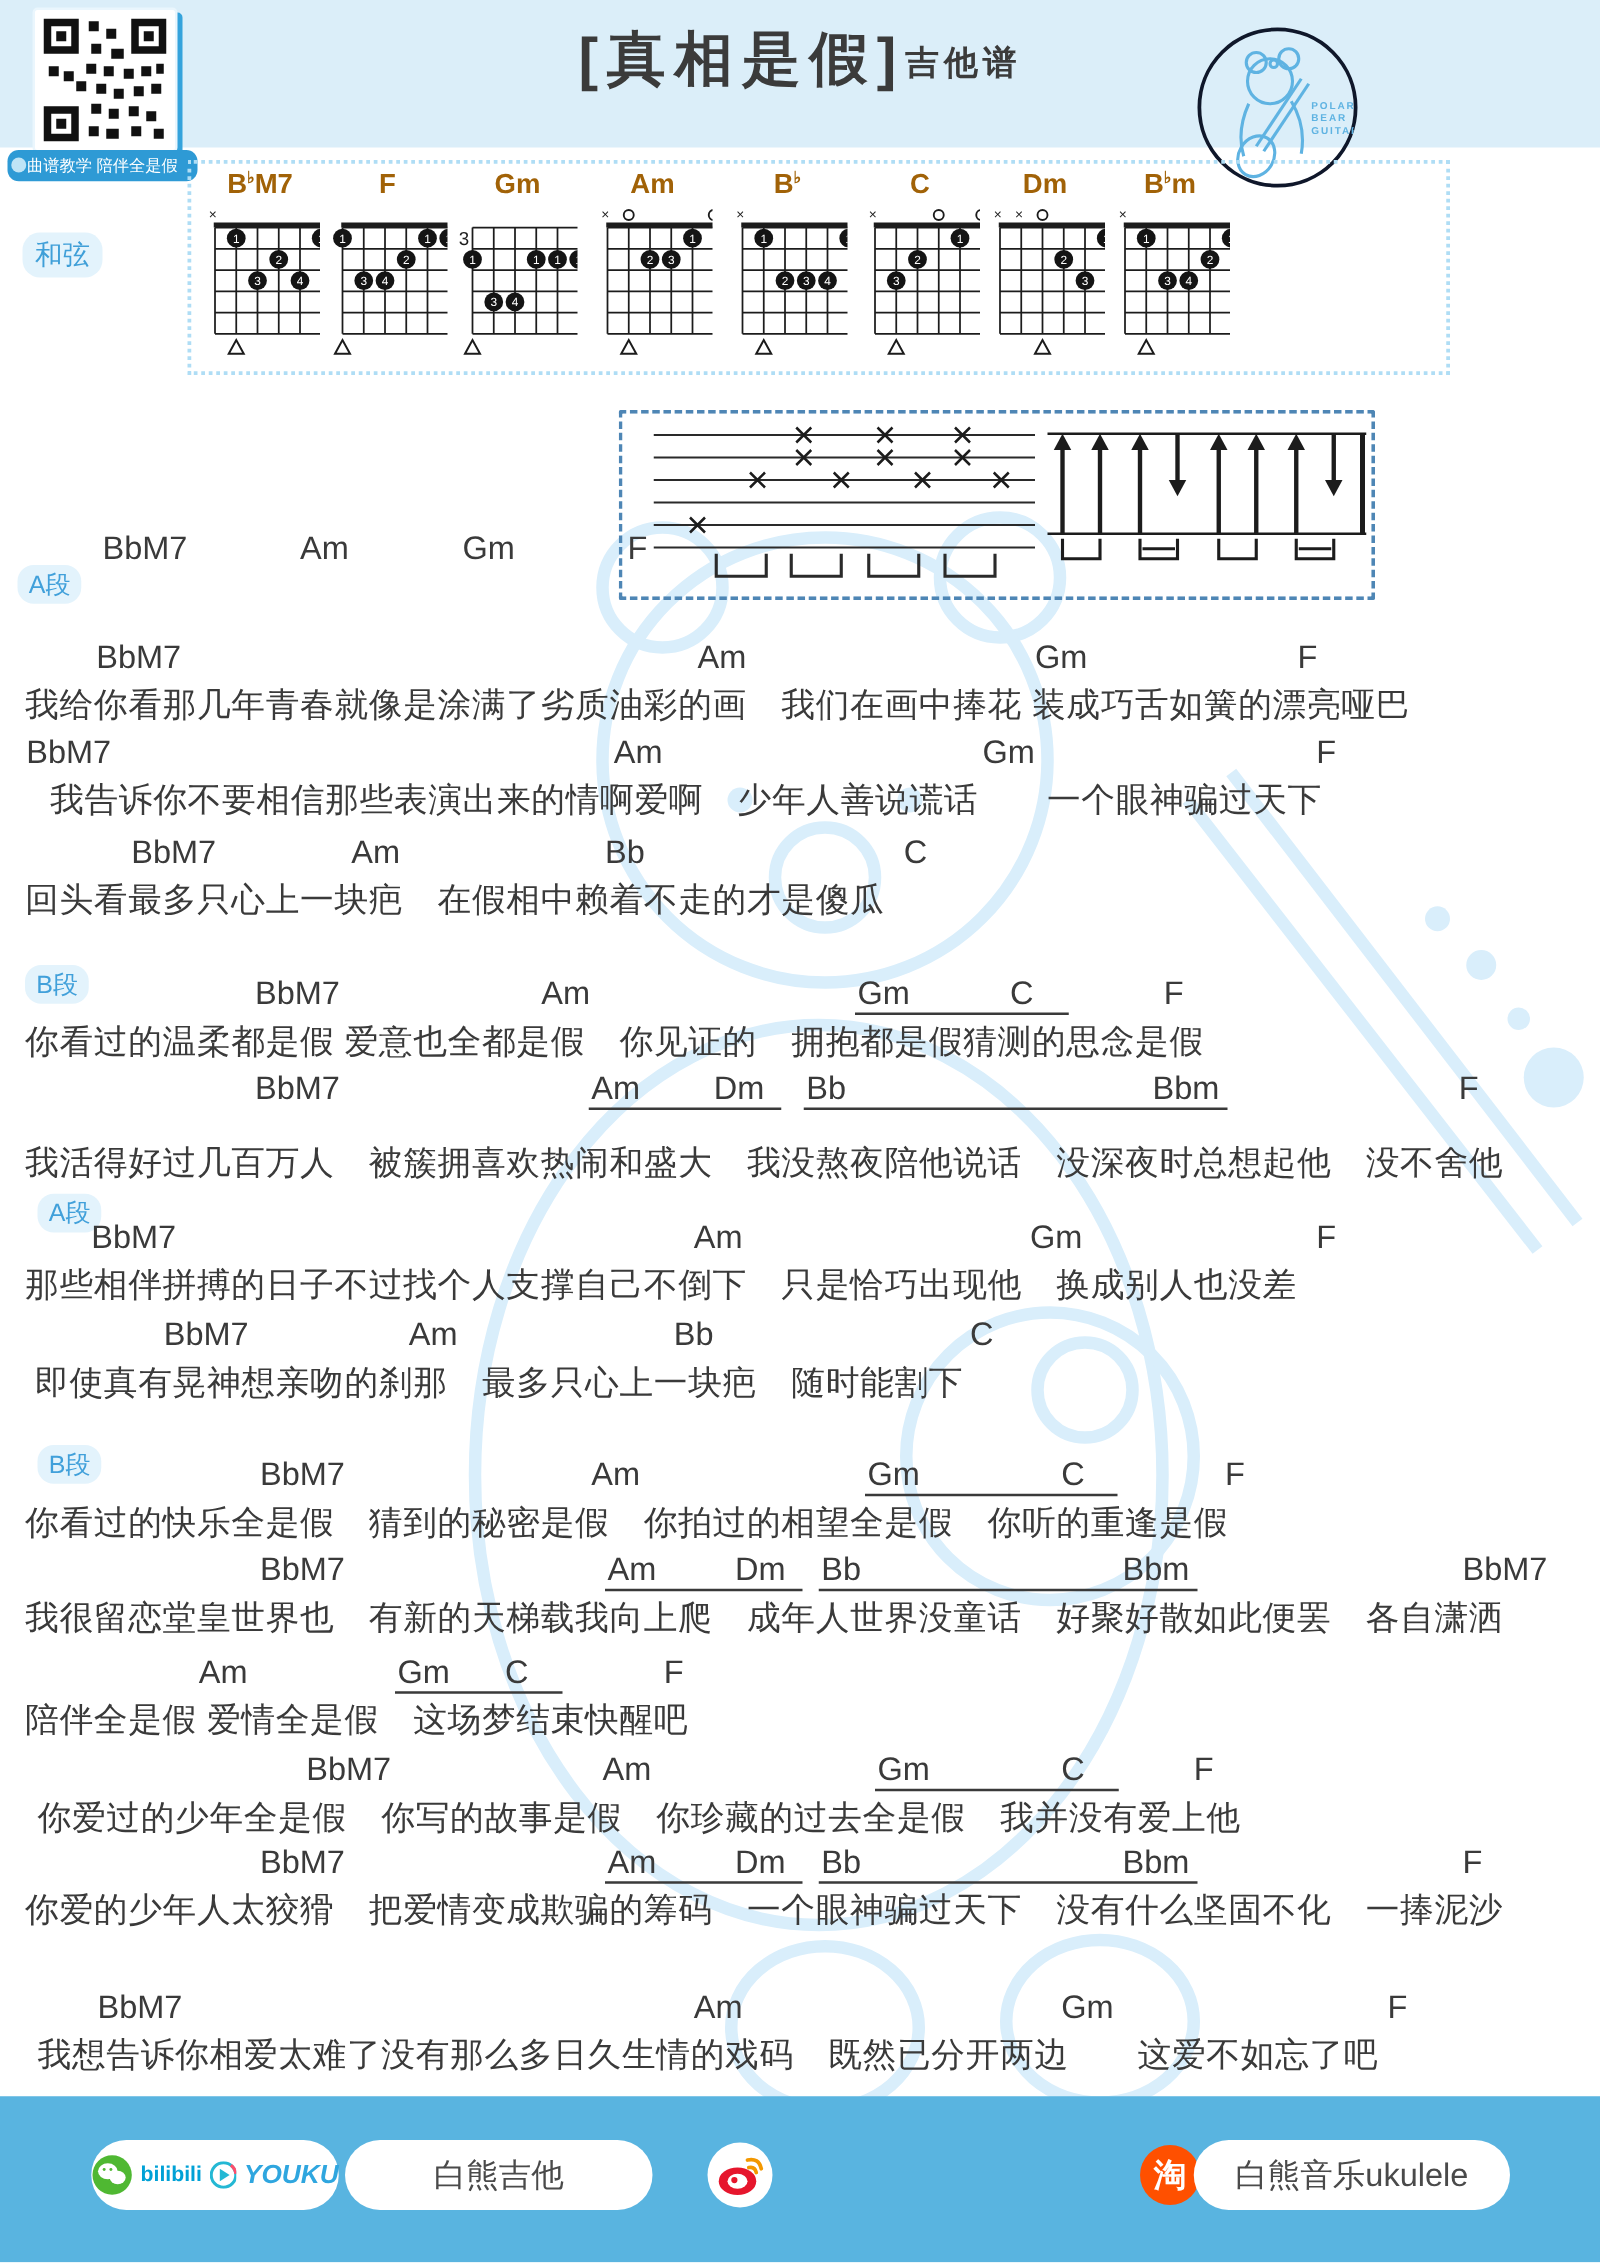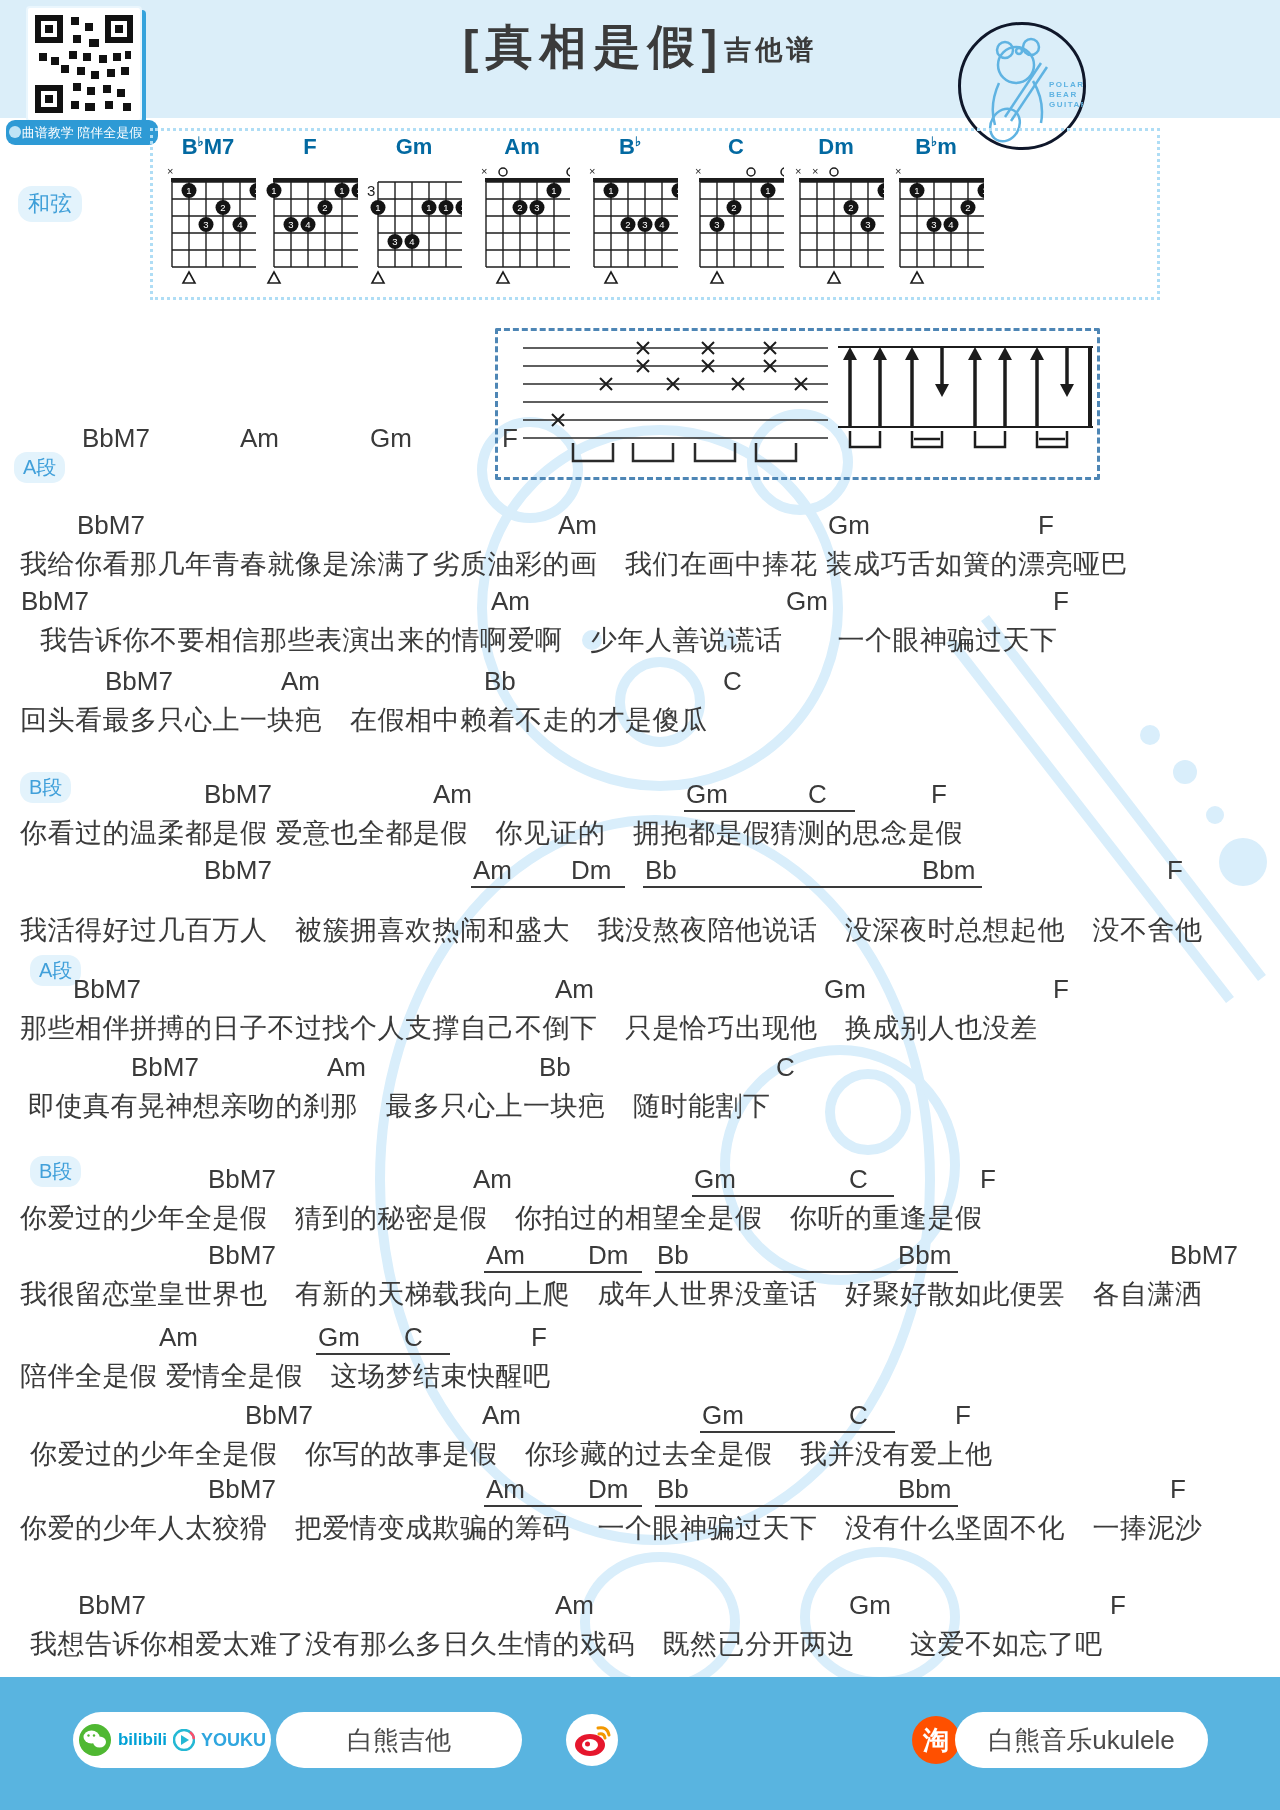--- a/index.html
+++ b/index.html
@@ -19,37 +19,37 @@
   .page-title .suffix{font-size:27px;letter-spacing:4px;vertical-align:4px;}
   .credits{position:absolute;left:0;top:74px;width:1280px;text-align:center;font-size:21px;color:#3e3e3e;}
   .logo-circle{position:absolute;left:958px;top:22px;width:128px;height:128px;border:3px solid #0f172a;
                border-radius:50%;box-sizing:border-box;}
   
   .chords-box{position:absolute;left:150px;top:128px;width:1010px;height:172px;
               border:3px dotted #afddf5;box-sizing:border-box;}
   .hexian-label{position:absolute;left:18px;top:186px;font-size:22px;color:#3f9fd8;background:#e3f3fc;
                 padding:3px 10px;border-radius:14px;}
   .chord-diagram{position:absolute;top:134px;width:96px;}
-  .chord-name{height:26px;text-align:center;font-size:22px;font-weight:bold;color:#0369a1;}
+  .chord-name{height:26px;text-align:center;font-size:22px;font-weight:bold;color:#a16207;}
   .chord-name sup{font-size:13px;}
   
   .rhythm-box{position:absolute;left:495px;top:328px;width:605px;height:152px;
               border:3px dashed #4e86b5;box-sizing:border-box;border-radius:2px;}
   .intro-chord,.chord-t{position:absolute;font-size:26px;color:#3a3a3a;white-space:nowrap;}
   .section-label{position:absolute;font-size:20px;color:#41a0da;background:#e3f3fc;border-radius:13px;
                  padding:2px 9px;}
   .lyric{position:absolute;font-size:27px;color:#3a3a3a;white-space:nowrap;letter-spacing:0.5px;}
   .chord-ul{position:absolute;height:2px;background:#3a3a3a;}
   
   .footer-band{position:absolute;left:0;top:1677px;width:1280px;height:133px;background:#59b4e0;}
   .pill{position:absolute;background:#fff;border-radius:28px;height:56px;box-sizing:border-box;}
   .pill-label{font-size:26px;color:#4a4a4a;text-align:center;line-height:56px;}
   .icons-pill{display:flex;align-items:center;justify-content:center;gap:6px;}
   .bili-word{color:#00a1d6;font-size:17px;font-weight:bold;}
-  .youku-word{color:#2fa6df;font-size:18px;font-weight:bold;}
+  .youku-word{color:#2fa6df;font-size:21px;font-weight:bold;font-style:italic;}
   .round-badge{position:absolute;border-radius:50%;}
   .watermark{position:absolute;left:0;top:0;pointer-events:none;}
 </style>
 </head>
 <body>
 
 <div class="stage">
 
   <svg class="watermark" width="1280" height="1810">
     <g stroke="#d9eefb" stroke-width="10" fill="none">
@@ -477,21 +477,21 @@
       <span class="chord-t" style="left: 539px; top: 1052px;">Bb</span>
       <span class="chord-t" style="left: 776px; top: 1052px;">C</span>
       <div class="lyric" style="left: 28px; top: 1088px;">即使真有晃神想亲吻的刹那　最多只心上一块疤　随时能割下</div>
       <div class="section-label" style="left: 30px; top: 1156px;">B段</div>
       <span class="chord-t" style="left: 208px; top: 1164px;">BbM7</span>
       <span class="chord-t" style="left: 473px; top: 1164px;">Am</span>
       <span class="chord-t" style="left: 694px; top: 1164px;">Gm</span>
       <span class="chord-t" style="left: 849px; top: 1164px;">C</span>
       <span class="chord-t" style="left: 980px; top: 1164px;">F</span>
       <div class="chord-ul" style="left: 692px; top: 1195px; width: 202px;"></div>
-      <div class="lyric" style="left: 20px; top: 1200px;">你爱过的少年全是假　猜到的秘密是假　你拍过的相望全是假　你听的重逢是假</div>
+      <div class="lyric" style="left: 20px; top: 1200px;">你看过的快乐全是假　猜到的秘密是假　你拍过的相望全是假　你听的重逢是假</div>
       <span class="chord-t" style="left: 208px; top: 1240px;">BbM7</span>
       <span class="chord-t" style="left: 486px; top: 1240px;">Am</span>
       <span class="chord-t" style="left: 588px; top: 1240px;">Dm</span>
       <span class="chord-t" style="left: 657px; top: 1240px;">Bb</span>
       <span class="chord-t" style="left: 898px; top: 1240px;">Bbm</span>
       <span class="chord-t" style="left: 1170px; top: 1240px;">BbM7</span>
       <div class="chord-ul" style="left: 484px; top: 1271px; width: 158px;"></div>
       <div class="chord-ul" style="left: 655px; top: 1271px; width: 303px;"></div>
       <div class="lyric" style="left: 20px; top: 1276px;">我很留恋堂皇世界也　有新的天梯载我向上爬　成年人世界没童话　好聚好散如此便罢　各自潇洒</div>
       <span class="chord-t" style="left: 159px; top: 1322px;">Am</span>

